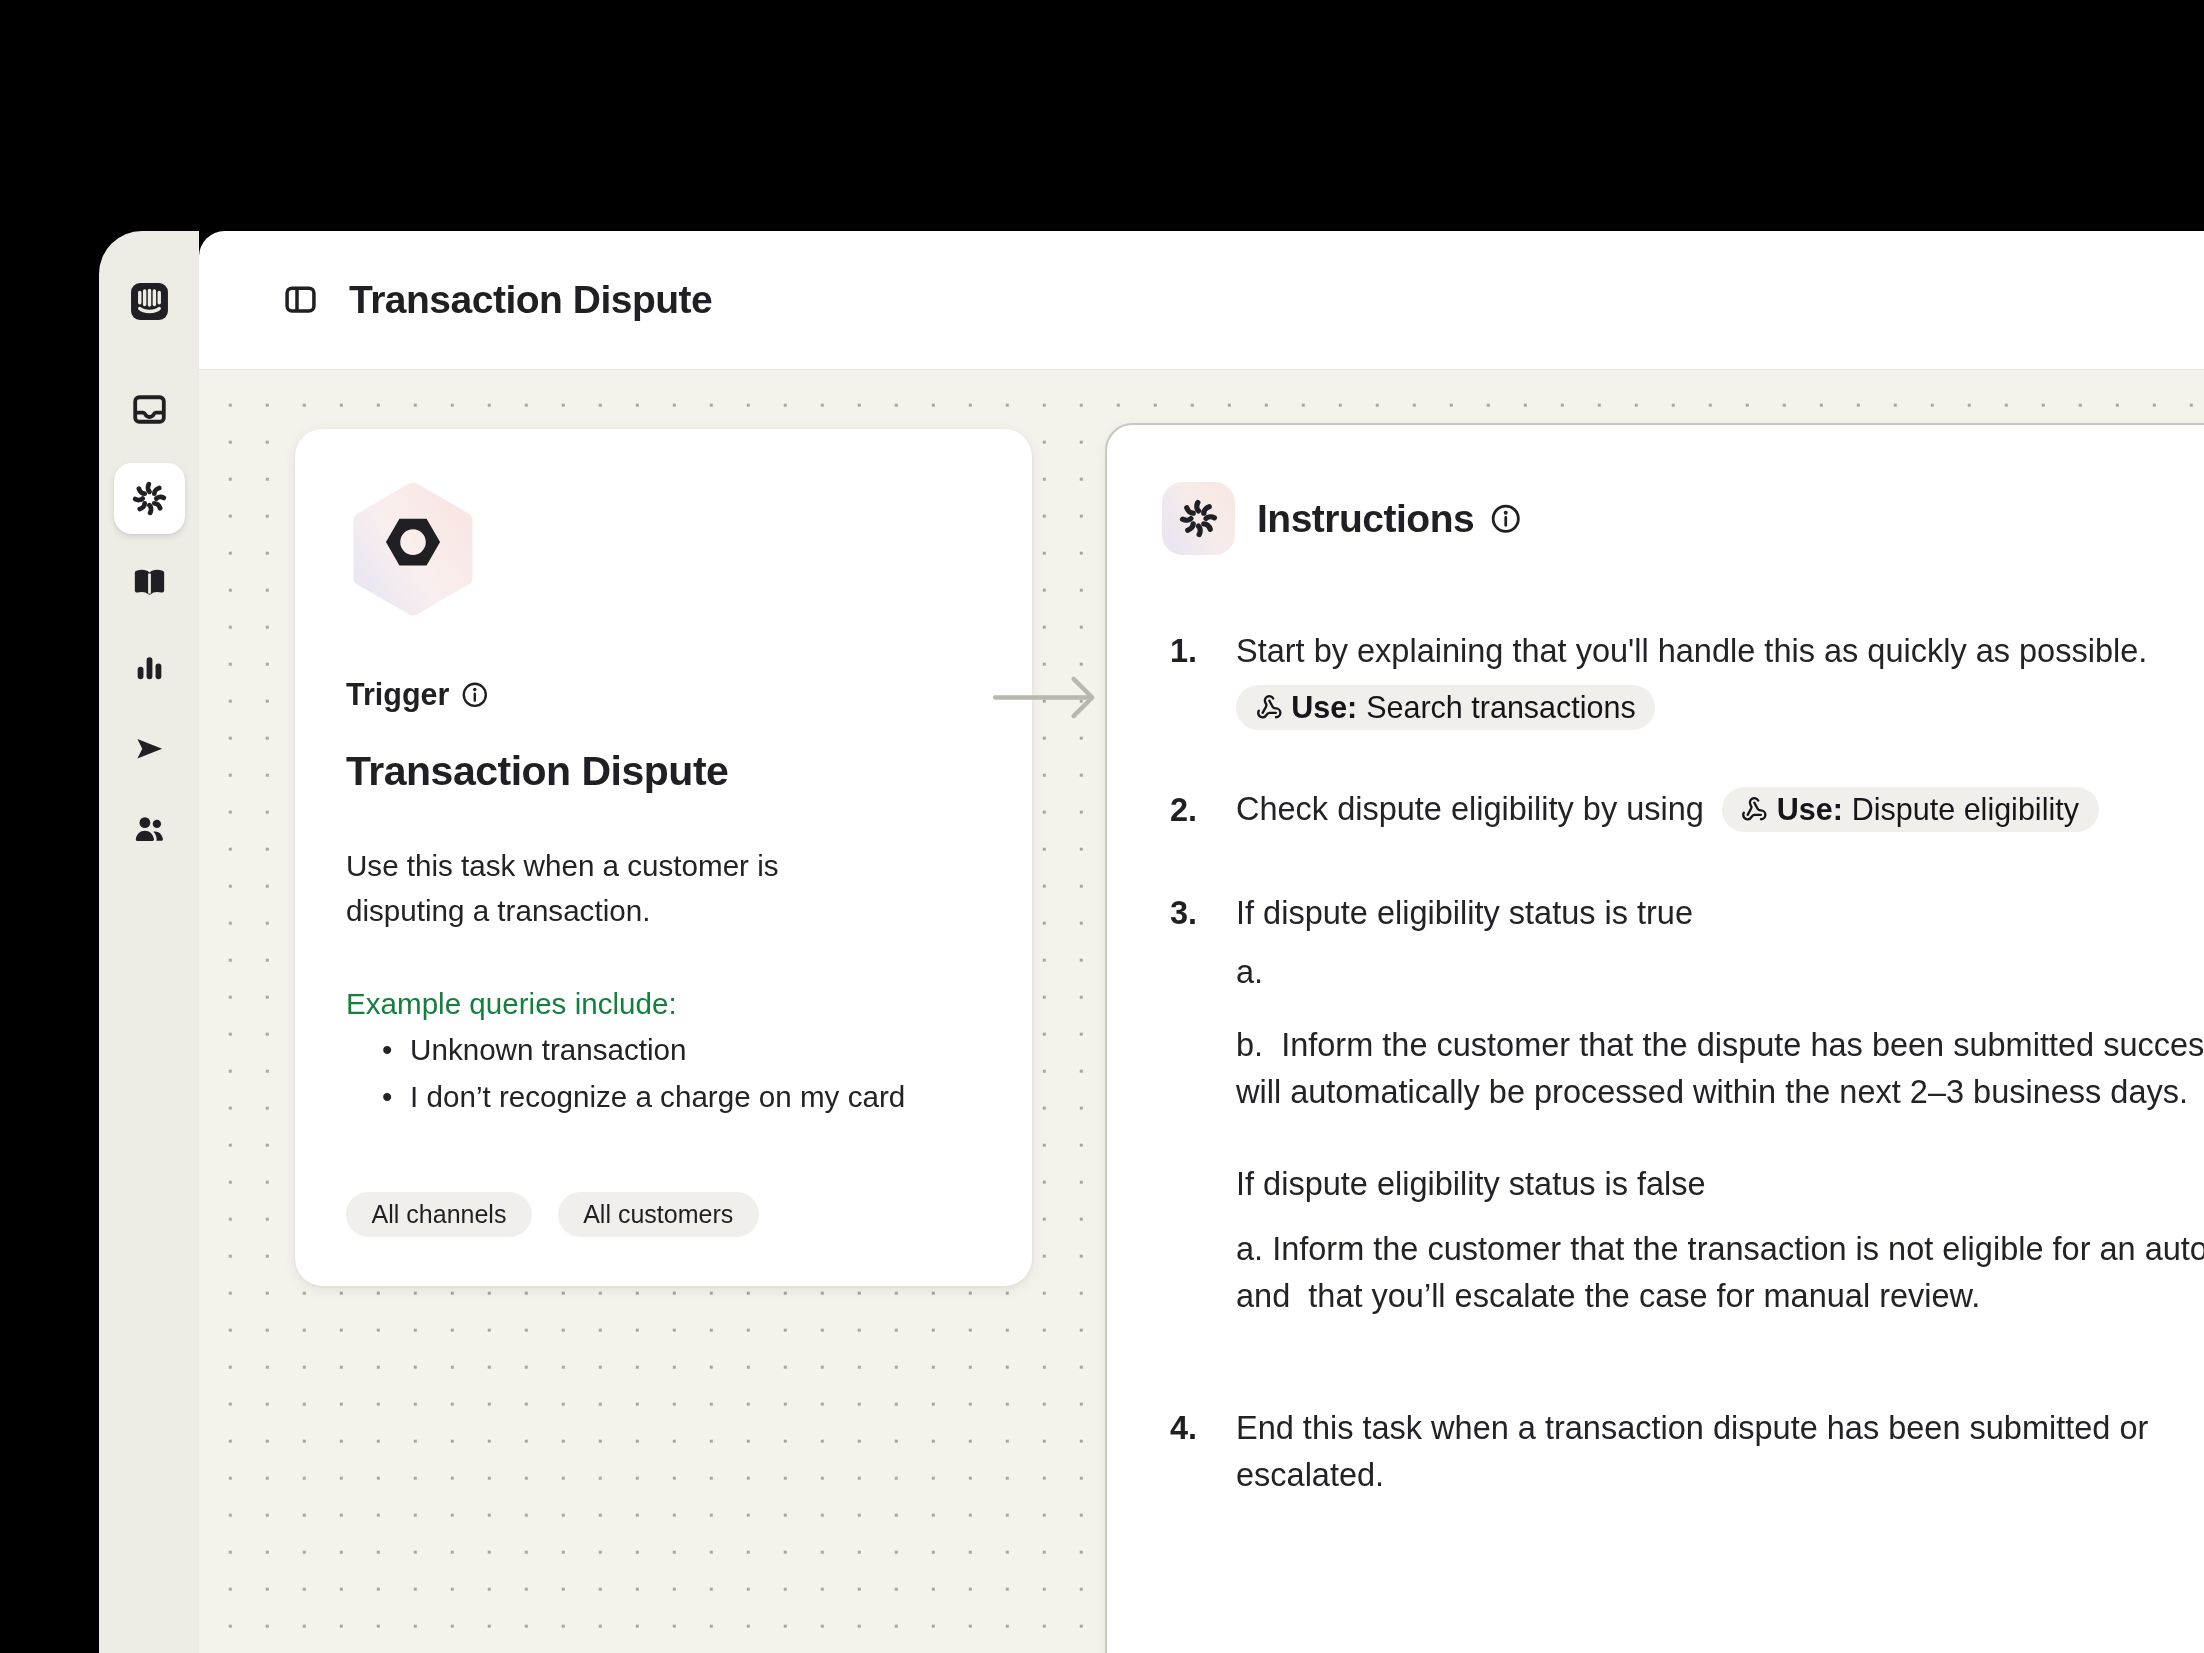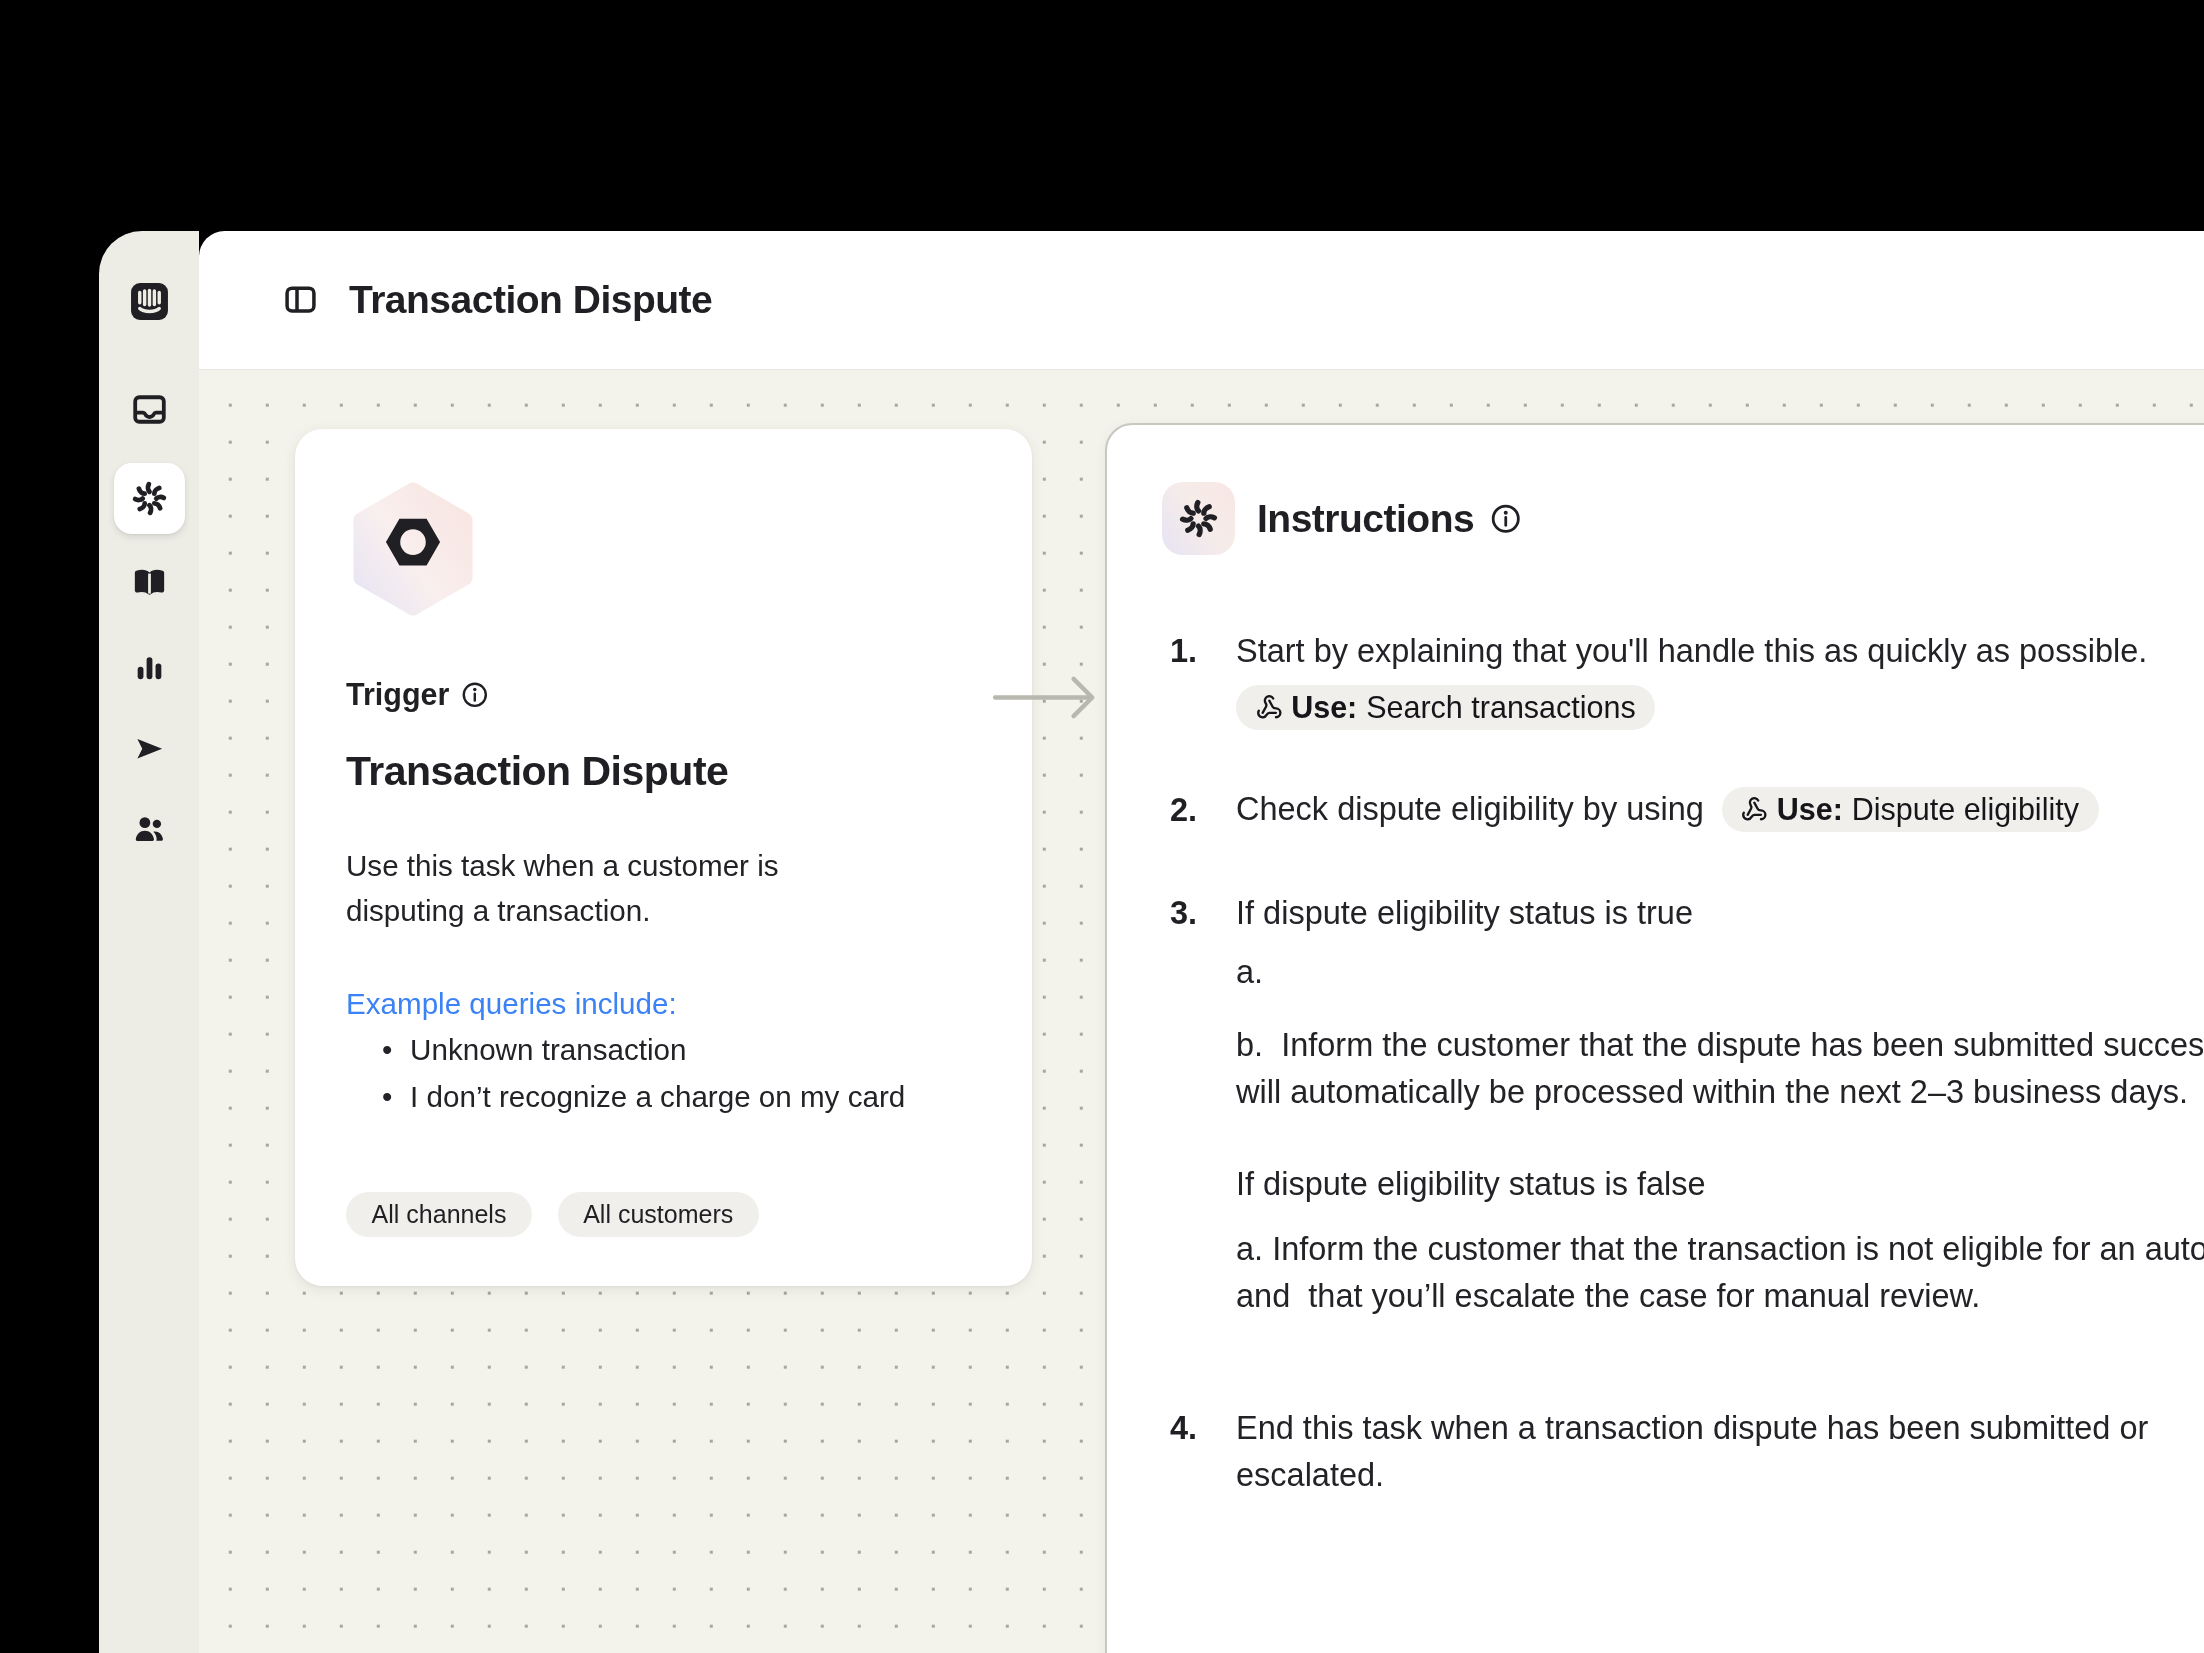--- a/index.html
+++ b/index.html
@@ -69,21 +69,21 @@
   .trigger-title {
     position:absolute; left:51px; top:317px;
     font-size:41px; line-height:51px; font-weight:bold; letter-spacing:-0.5px;
   }
   .trigger-desc {
     position:absolute; left:51px; top:414px;
     font-size:29.6px; line-height:45px; white-space:pre-line; color:#222227;
   }
   .trigger-examples {
     position:absolute; left:51px; top:552px;
-    font-size:29.6px; line-height:45px; color:#3b82f6;
+    font-size:29.6px; line-height:45px; color:#15803d;
   }
   .bullet-list { position:absolute; left:87px; top:597px; font-size:29.6px; line-height:47px; color:#222227; }
   .bullet-item { display:flex; align-items:baseline; gap:17.7px; }
   .bullet-item::before { content:"•"; font-size:29.6px; }
   .tag-row { position:absolute; left:51px; top:763px; display:flex; gap:25.6px; }
   .pill-tag {
     height:45px; padding:0 25.6px; border-radius:22.7px;
     background:#f0efeb; display:flex; align-items:center;
     font-size:25px; color:#1f1f24; cursor:pointer;
   }

